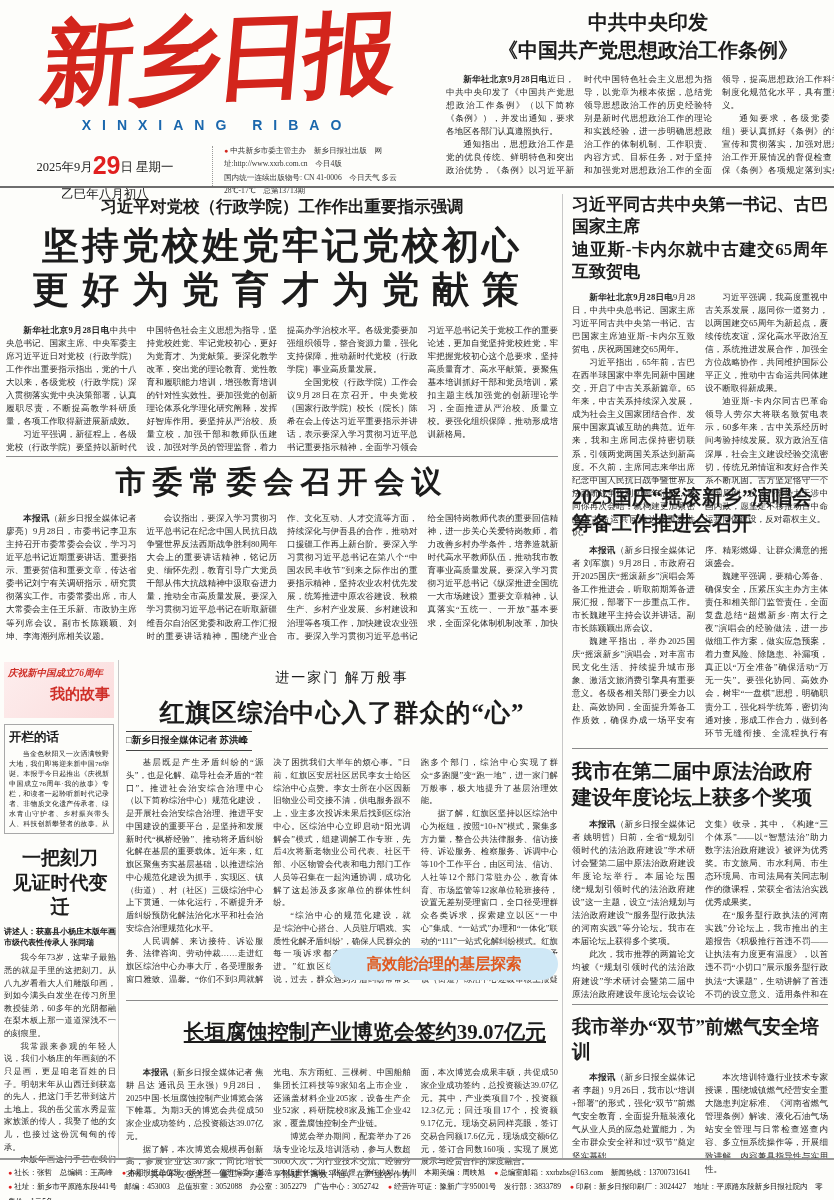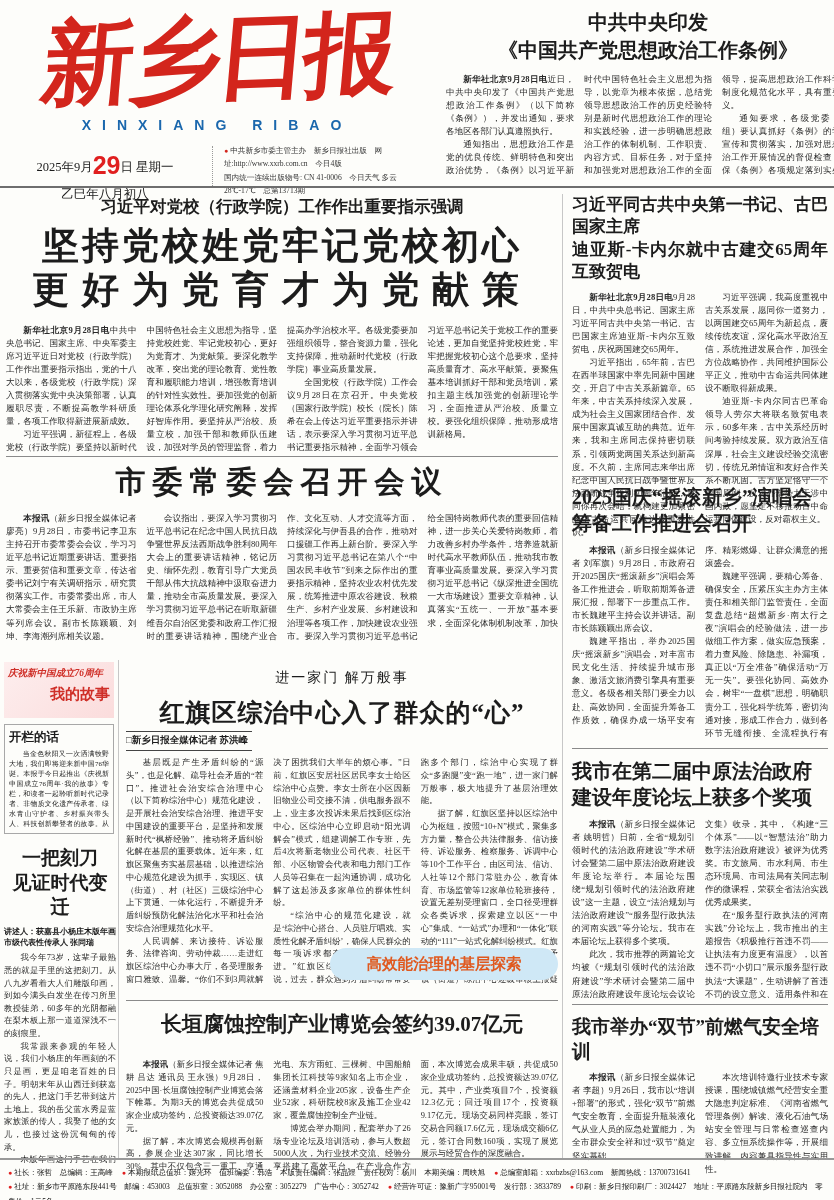--- a/index.html
+++ b/index.html
@@ -66,21 +66,21 @@
   .hongqi .kick{font-size:14px;text-align:center;margin:9px;letter-spacing:2px;}
   .hongqi h2{margin:3px 0 0 0;font-size:25px;font-weight:900;text-align:center;letter-spacing:1px;}
   .hongqi .byline{display:inline-block;font-size:9.5px;font-weight:bold;
                   border-bottom:1px solid #444;border-top:1px solid #444;padding:2px 4px 3px 0;}
   .hongqi .body-text{margin-top:6px;column-count:3;column-gap:10px;height:234px;font-size:8.4px;}
   .pill{position:absolute;left:330px;top:948px;width:228px;height:32px;background:#cfe8f6;border-radius:16px;
         color:#e0591f;font-weight:900;font-size:15.5px;line-height:32px;text-align:center;
         font-family:"Liberation Sans",sans-serif;}
   
   .changyuan{position:absolute;left:126px;top:1006px;width:432px;}
-  .changyuan h2{margin:4px;font-size:21px;font-weight:900;text-align:center;}
+  .changyuan h2{margin:12px;font-size:21px;font-weight:900;text-align:right;text-decoration:underline;}
   .changyuan .body-text{margin-top:21px;column-count:3;column-gap:10px;height:116px;font-size:8.4px;}
   
   .footer{position:absolute;left:8px;top:1166px;width:820px;font-size:7.6px;color:#111;line-height:1.9;}
   .footer .dot{color:#e01f1f;margin:0 2px 0 7px;font-size:7px;}
   .footer .dot.first{margin-left:0;}
 </style>
 </head>
 <body>
 
 <div class="page">

